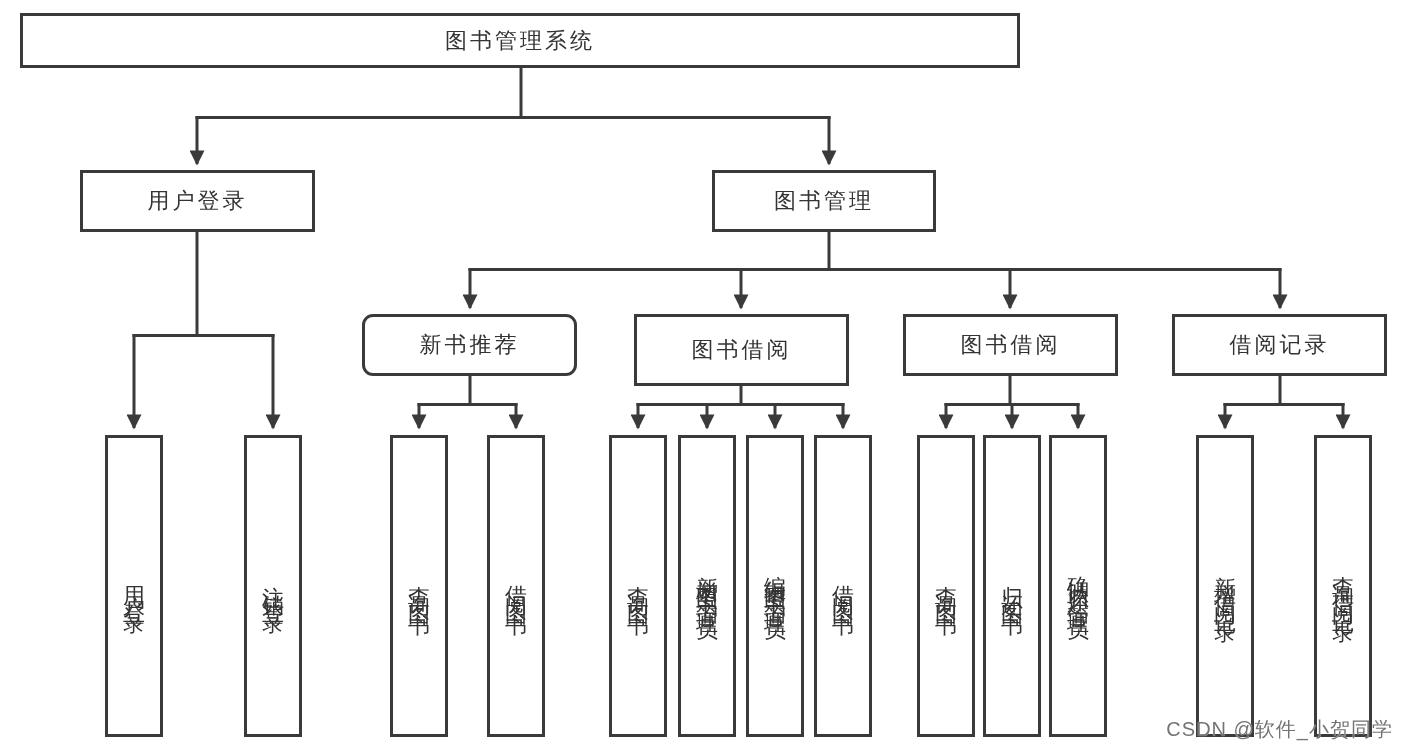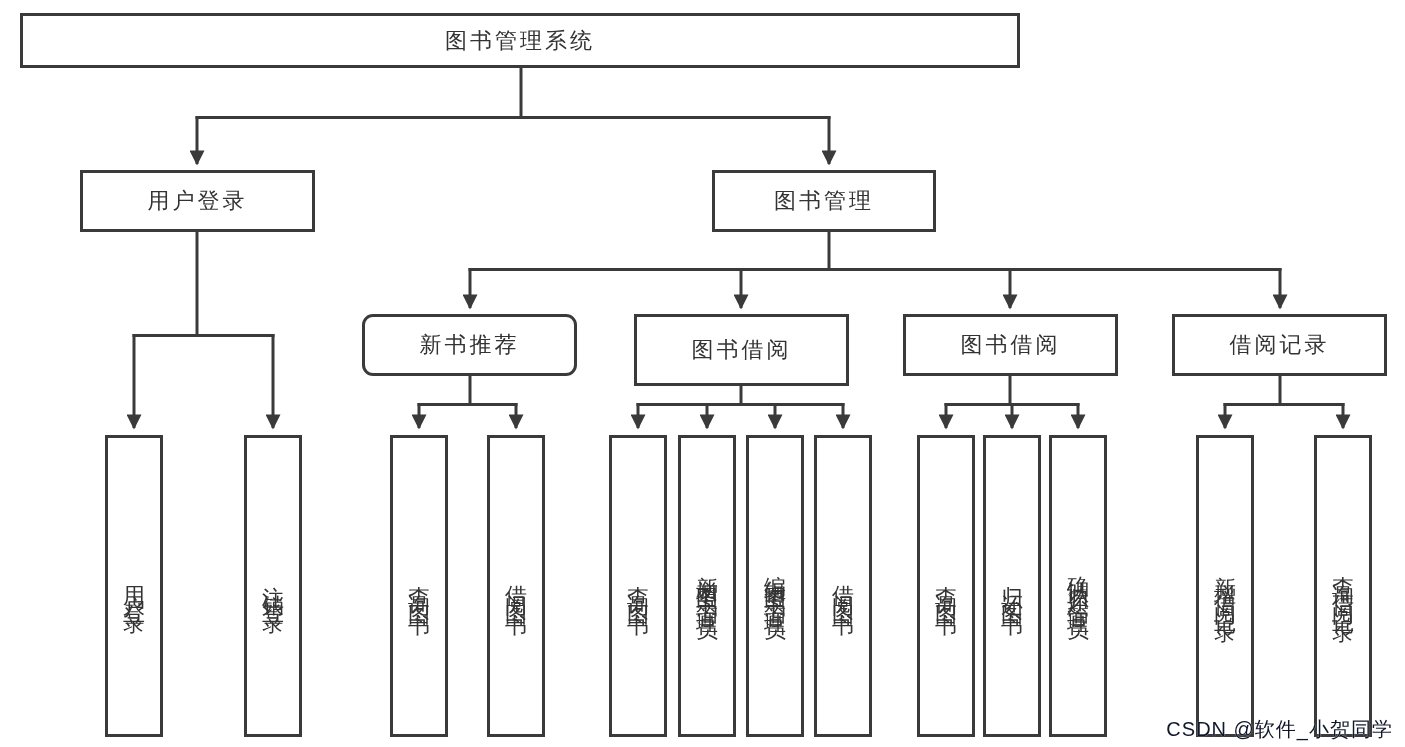--- a/index.html
+++ b/index.html
@@ -72,21 +72,21 @@
   .leaf-9  { left: 917px; }
   .leaf-10 { left: 983px; }
   .leaf-11 { left: 1049px; letter-spacing: 0.28em; }
   .leaf-12 { left: 1196px; }
   .leaf-13 { left: 1314px; }
   .watermark {
     position: absolute;
     right: 12px;
     bottom: 4px;
     font-size: 20px;
-    color: #0f172a;
+    color: #737373;
     letter-spacing: 1px;
     z-index: 3;
     text-shadow: 0 0 1px #ffffff;
   }
 </style>
 </head>
 <body>
 
 <div id="stage">
 

